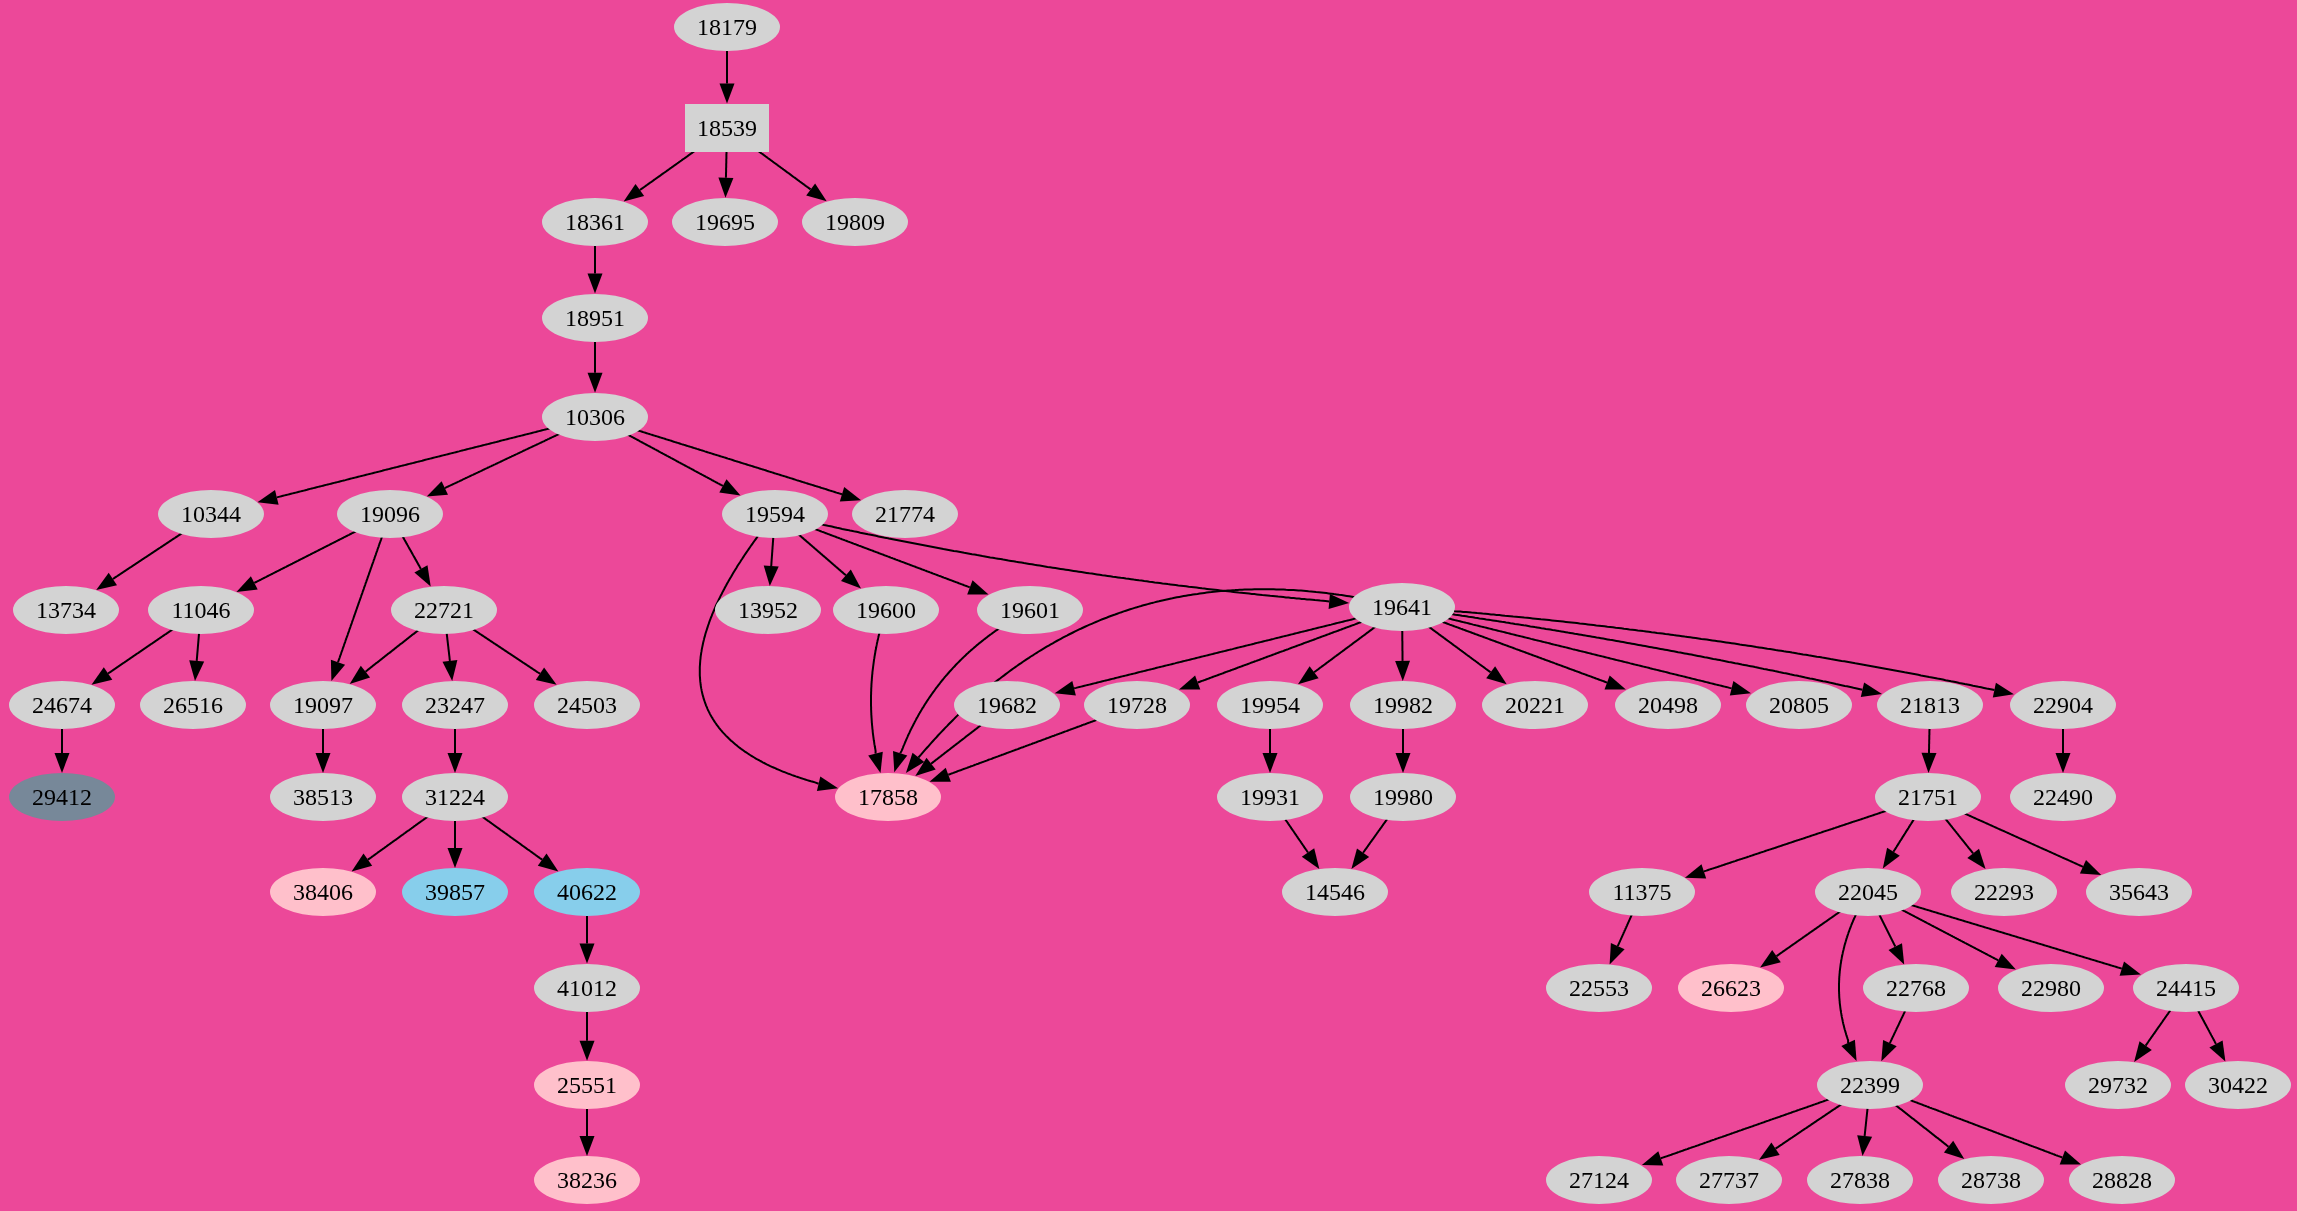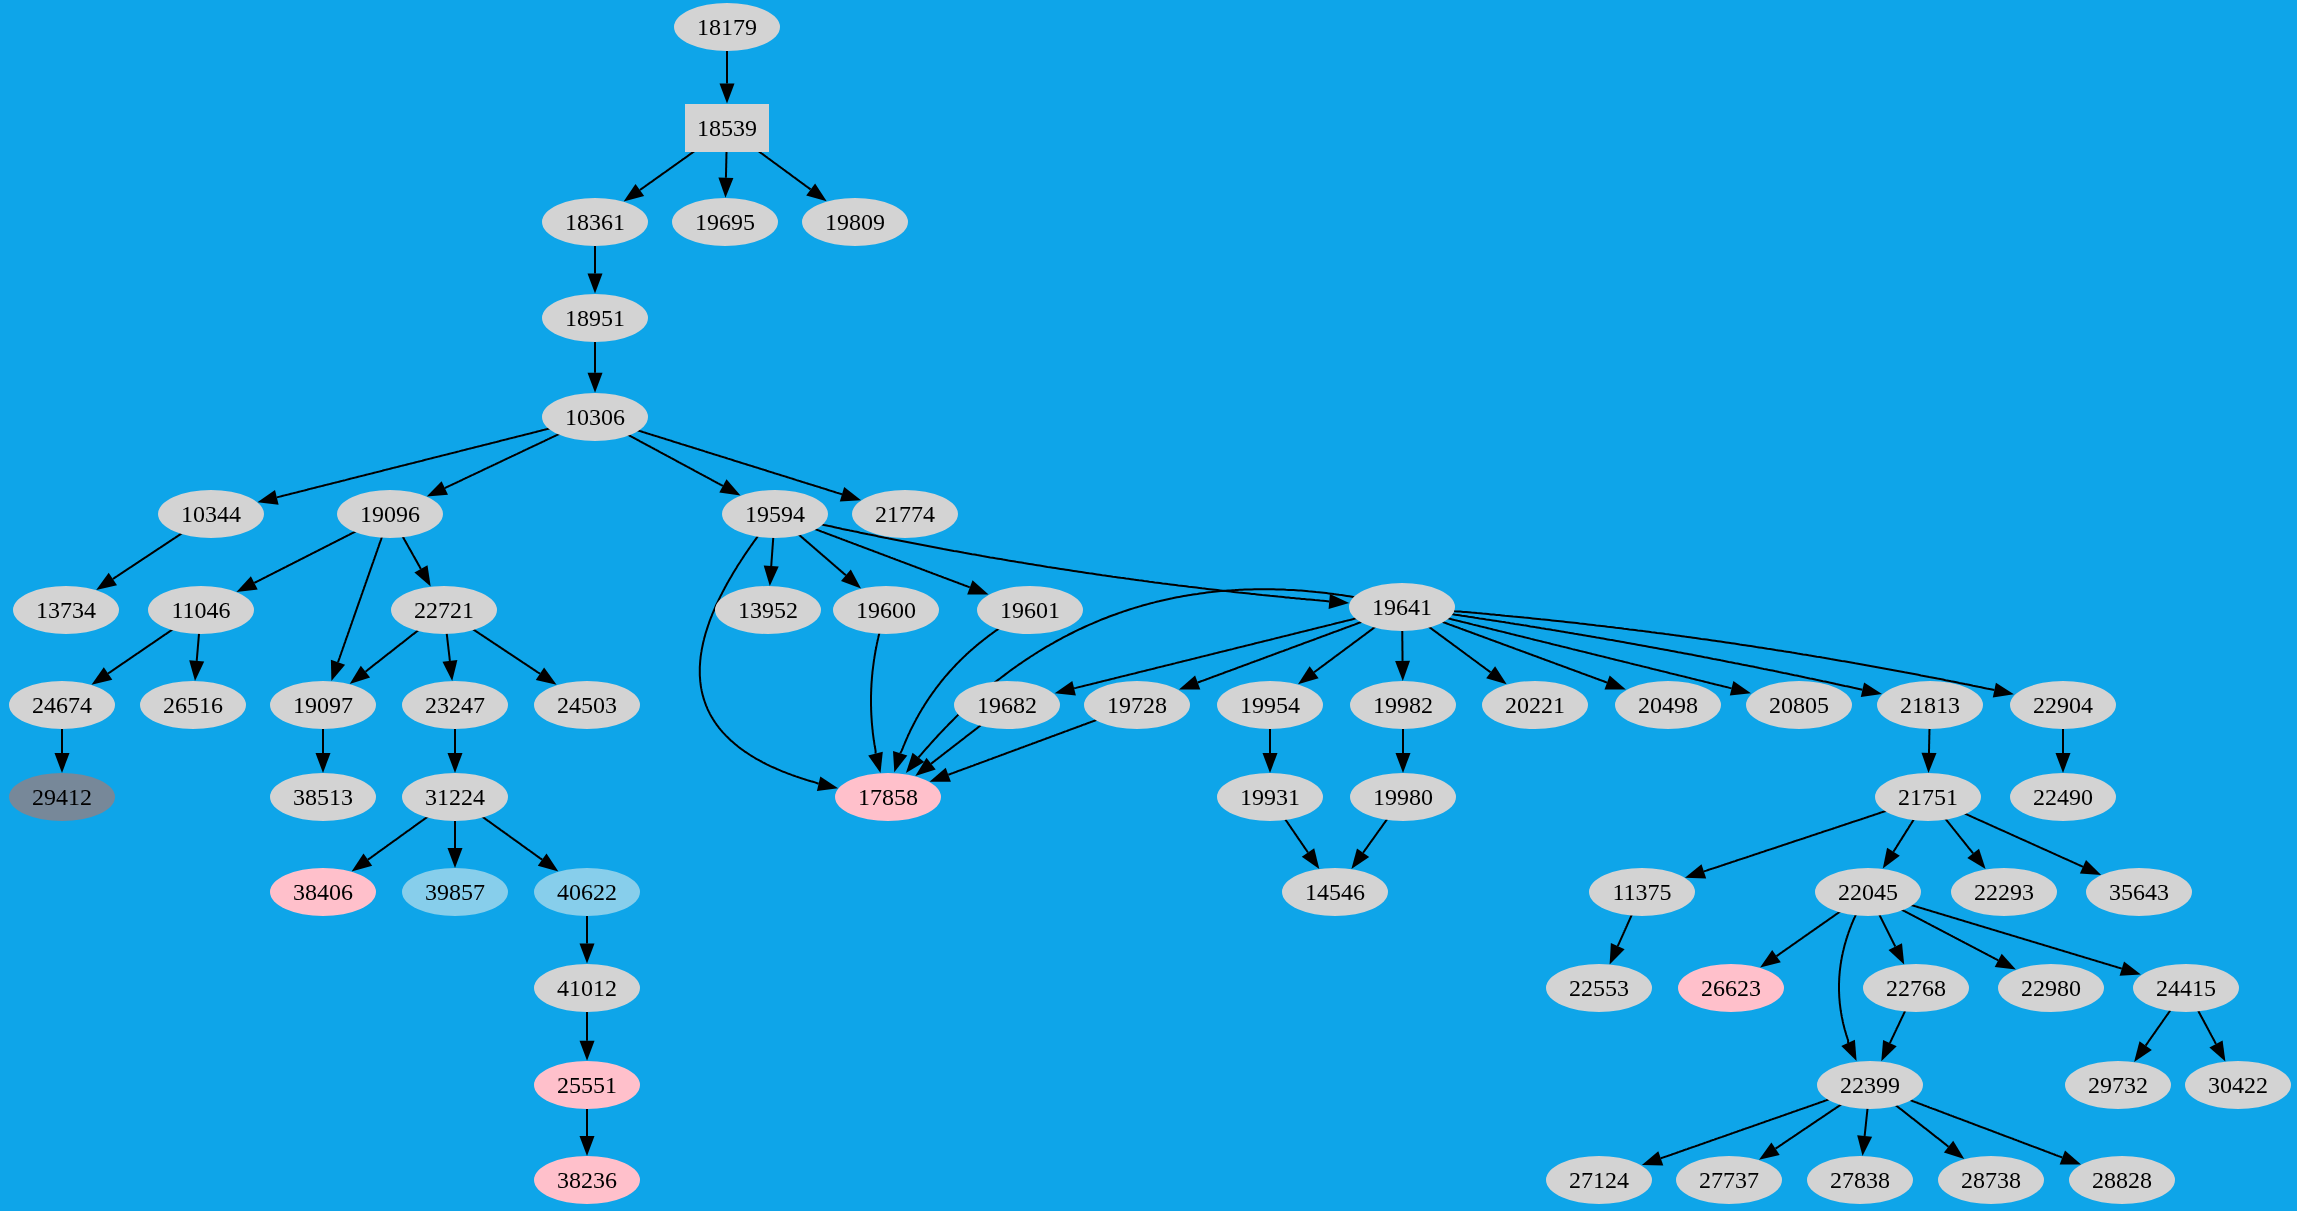--- a/index.html
+++ b/index.html
@@ -1,16 +1,16 @@
 <!DOCTYPE html>
 <html><head>
 <meta charset="utf-8">
 <style>
   html,body{margin:0;padding:0;background:#ffffff;}
-  .page{width:2297px;height:1211px;position:relative;overflow:hidden;background:#0ea5e9;}
+  .page{width:2297px;height:1211px;position:relative;overflow:hidden;background:#ec4899;}
   svg{display:block;}
   .node-label{font-family:"Liberation Serif","DejaVu Serif",serif;font-size:24px;fill:#000000;}
 </style>
 </head>
 <body>
 
 <div class="page">
   <svg id="graph" width="2297" height="1211" viewBox="0 0 2297 1211" xmlns="http://www.w3.org/2000/svg">
       <g>
         <g>

